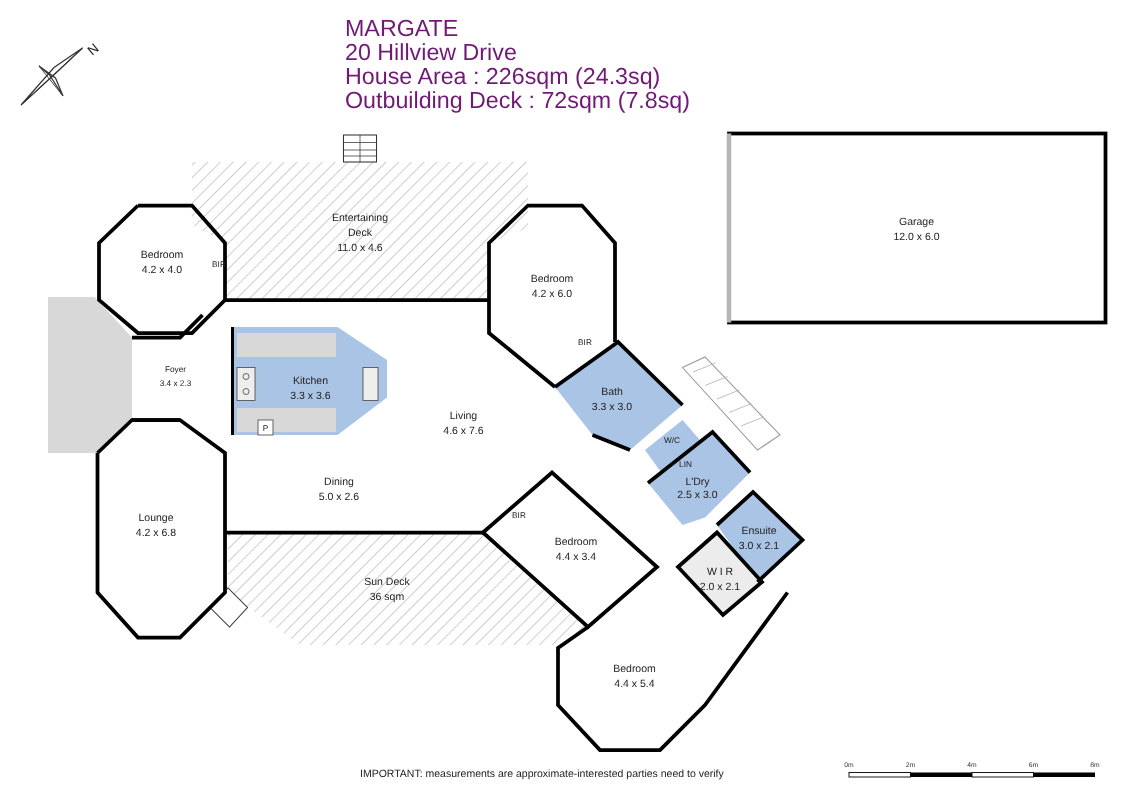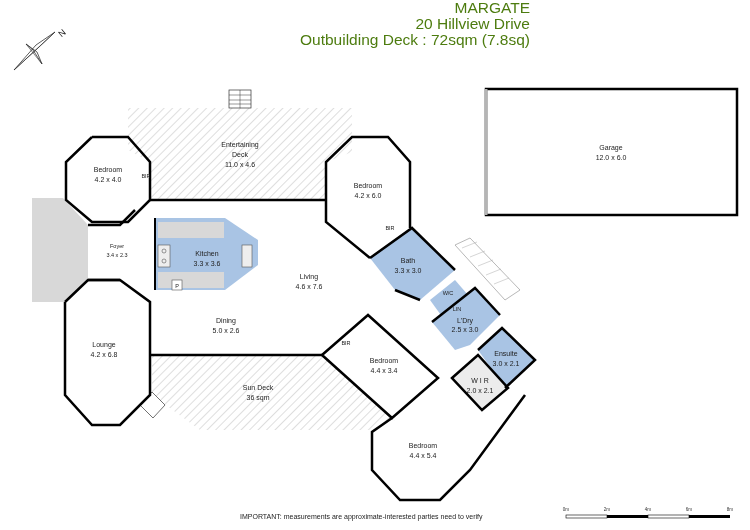--- a/index.html
+++ b/index.html
@@ -1,30 +1,31 @@
 <!DOCTYPE html>
 <html><head>
 <meta charset="utf-8">
 <style>
   html, body { margin: 0; padding: 0; background: #ffffff; }
   body { width: 750px; height: 530px; position: relative; overflow: hidden; font-family: "Liberation Sans", sans-serif; }
-  .title-block { position: absolute; left: 230px; top: 0; width: 300px; text-align: right; color: #4d7c0f; }
+  .title-block { position: absolute; left: 230px; top: 12px; width: 300px; text-align: left; color: #701a75; }
   .title-block div { font-size: 15.5px; line-height: 16px; }
   svg.plan { position: absolute; left: 0; top: 0; }
   .lbl { font-family: "Liberation Sans", sans-serif; font-size: 7px; fill: #222; text-anchor: middle; }
   .small { font-size: 5.5px; }
   .disclaimer { position: absolute; left: 240px; top: 513px; font-size: 7px; color: #222; }
   .scale-lbl { font-family: "Liberation Sans", sans-serif; font-size: 4.5px; fill: #333; text-anchor: middle; }
 </style>
 </head>
 <body>
 
 <div class="title-block">
   <div>MARGATE</div>
   <div>20 Hillview Drive</div>
+  <div>House Area : 226sqm (24.3sq)</div>
   <div>Outbuilding Deck : 72sqm (7.8sq)</div>
 </div>
 
 <svg class="plan" width="750" height="530" viewBox="0 0 750 530">
   <defs>
     <pattern id="hatch" width="6" height="6" patternUnits="userSpaceOnUse" patternTransform="rotate(45)">
       <line x1="0" y1="0" x2="0" y2="6" stroke="#bdbdbd" stroke-width="1"></line>
     </pattern>
   </defs>
 

